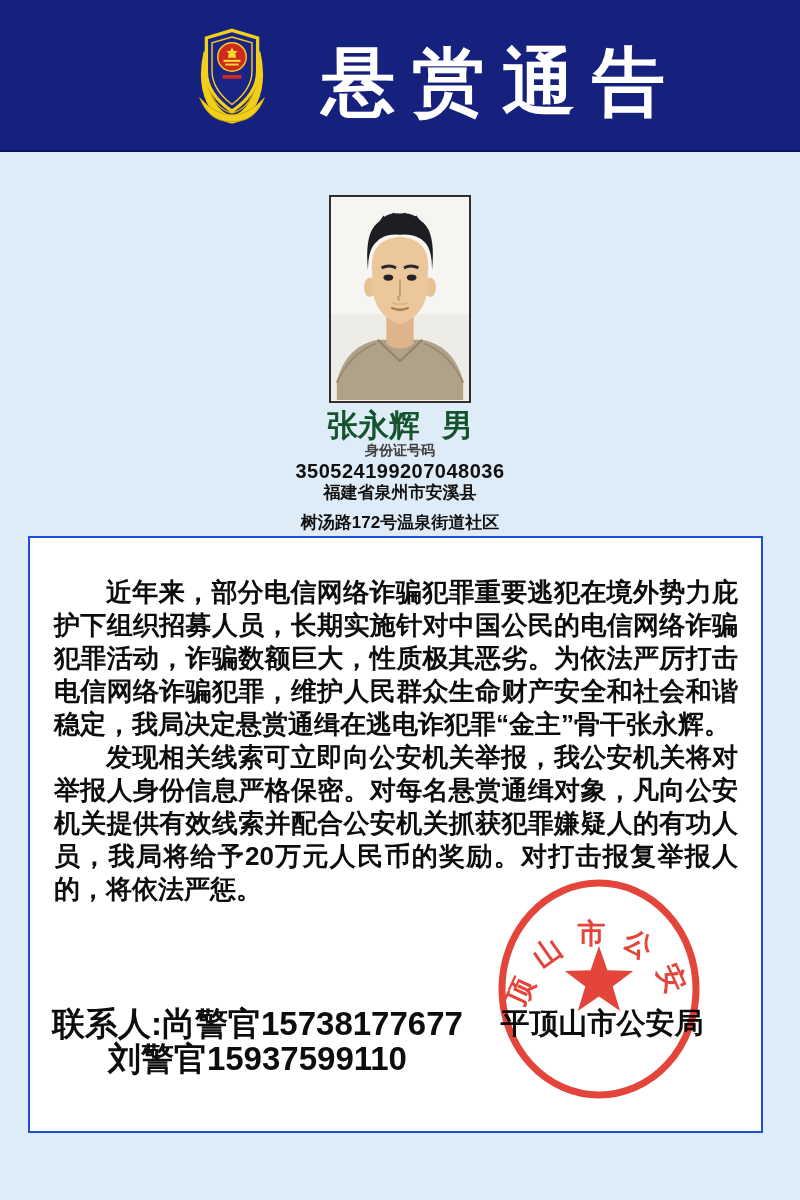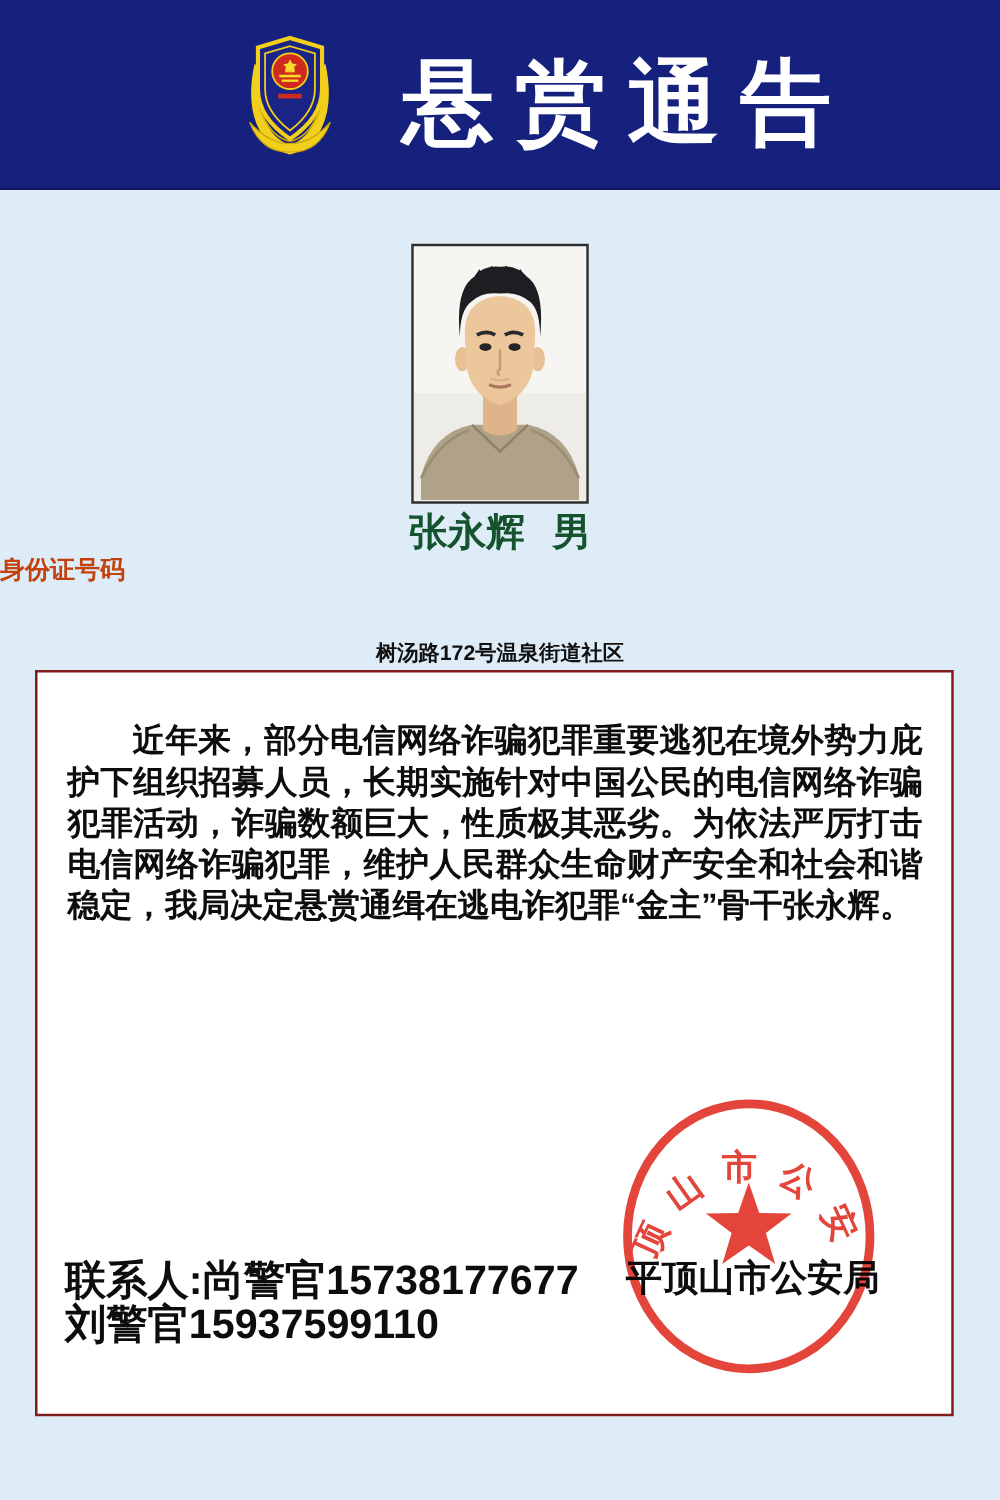--- a/index.html
+++ b/index.html
@@ -9,33 +9,33 @@
   
   .header{position:absolute;left:0;top:0;width:800px;height:150px;background:#16217e;border-bottom:2px solid #0d1660;}
   .emblem{position:absolute;left:194px;top:24px;width:76px;height:102px;}
   .title{position:absolute;left:322px;top:34px;margin:0;color:#ffffff;font-size:73px;font-weight:700;letter-spacing:17px;white-space:nowrap;}
 
   
   .photo{position:absolute;left:329px;top:195px;width:142px;height:208px;border:2px solid #2e2e2e;background:#f7f6f4;box-sizing:border-box;}
   .photo svg{display:block;width:100%;height:100%;}
   .name-line{position:absolute;left:0;top:405px;width:800px;text-align:center;font-size:31px;font-weight:700;color:#14532d;}
   .name-line .gap{display:inline-block;width:22px;}
-  .id-label{position:absolute;left:0;top:442px;width:800px;text-align:left;font-size:20px;font-weight:700;color:#c2410c;}
+  .id-label{position:absolute;left:0;top:442px;width:800px;text-align:center;font-size:14px;font-weight:700;color:#404040;}
   .id-number{position:absolute;left:0;top:460px;width:800px;text-align:center;font-size:20px;font-weight:700;color:#111;letter-spacing:.5px;}
   .addr1{position:absolute;left:0;top:481px;width:800px;text-align:center;font-size:17px;font-weight:700;color:#111;}
   .addr2{position:absolute;left:0;top:511px;width:800px;text-align:center;font-size:17px;font-weight:700;color:#111;}
 
   
-  .notice-box{position:absolute;left:28px;top:536px;width:735px;height:597px;background:#ffffff;border:2px solid #7f1d1d;box-sizing:border-box;}
+  .notice-box{position:absolute;left:28px;top:536px;width:735px;height:597px;background:#ffffff;border:2px solid #1d4ed8;box-sizing:border-box;}
   .notice-text{position:absolute;left:24px;top:38px;width:684px;color:#0d0d0d;font-size:26px;line-height:33px;font-weight:700;text-align:justify;}
   .notice-text p{margin:0;text-indent:2em;}
 
   
   .contacts{position:absolute;left:52px;top:1006px;font-size:33px;font-weight:700;color:#0d0d0d;line-height:35px;}
-  .contacts .line2{text-align:left;}
+  .contacts .line2{text-align:center;}
   .signature{position:absolute;left:602px;top:1006px;transform:translateX(-50%);text-align:center;font-size:29px;font-weight:700;color:#0d0d0d;line-height:35px;white-space:nowrap;}
 
   
   .seal{position:absolute;left:492px;top:875px;width:214px;height:228px;mix-blend-mode:multiply;opacity:.88;}
   .seal text{font-weight:700;}
 </style>
 </head>
 <body>
 
 <div class="page">
@@ -89,25 +89,28 @@
       <path d="M71,84 L71,100 Q67,104 71,105" fill="none" stroke="#c59a72" stroke-width="2"></path>
       <path d="M62,113 Q71,117 80,113" fill="none" stroke="#a8765a" stroke-width="2.5"></path>
       <path d="M63,108 Q71,111 79,108" fill="none" stroke="#caa07c" stroke-width="1.5" opacity=".6"></path>
     </svg>
   </div>
 
   <div class="name-line">
     <span>张永辉</span><span class="gap"></span><span>男</span>
   </div>
   <div class="id-label">身份证号码</div>
+  <div class="id-number">350524199207048036</div>
+  <div class="addr1">福建省泉州市安溪县</div>
   <div class="addr2">树汤路172号温泉街道社区</div>
 
   <div class="notice-box">
     <div class="notice-text">
       <p>近年来，部分电信网络诈骗犯罪重要逃犯在境外势力庇护下组织招募人员，长期实施针对中国公民的电信网络诈骗犯罪活动，诈骗数额巨大，性质极其恶劣。为依法严厉打击电信网络诈骗犯罪，维护人民群众生命财产安全和社会和谐稳定，我局决定悬赏通缉在逃电诈犯罪“金主”骨干张永辉。</p>
+      <p>发现相关线索可立即向公安机关举报，我公安机关将对举报人身份信息严格保密。对每名悬赏通缉对象，凡向公安机关提供有效线索并配合公安机关抓获犯罪嫌疑人的有功人员，我局将给予20万元人民币的奖励。对打击报复举报人的，将依法严惩。</p>
     </div>
   </div>
 
   <div class="contacts">
     <div class="line1"><span>联系人:</span><span>尚警官15738177677</span></div>
     <div class="line2"><span>刘警官15937599110</span></div>
   </div>
 
   <div class="signature">
     <div>平顶山市公安局</div>

